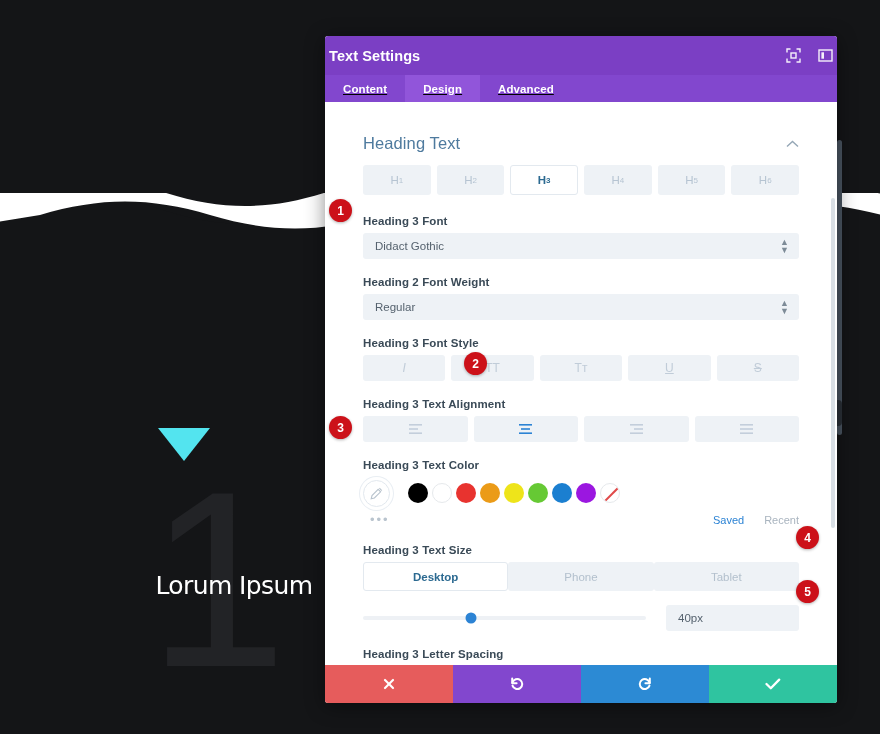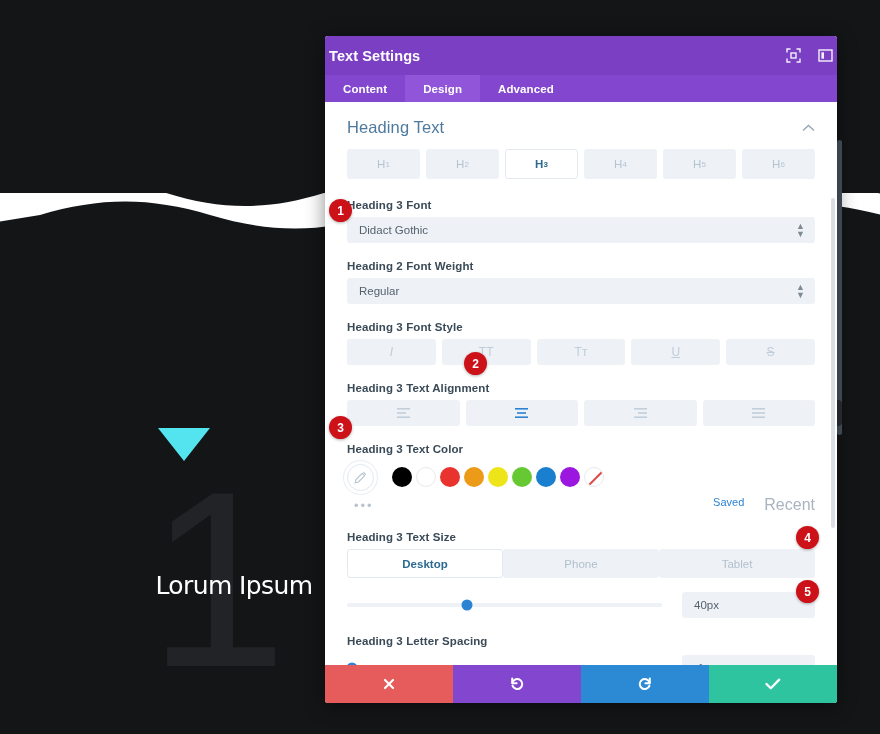--- a/index.html
+++ b/index.html
@@ -62,32 +62,32 @@
     height:39px; background:#7B3FC4;
     display:flex; align-items:center; padding:0 4px;
     flex:0 0 auto;
   }
   .modal-title { color:#fff; font-size:14.5px; font-weight:bold; letter-spacing:.1px; }
   .hdr-icons { margin-left:auto; display:flex; gap:17px; align-items:center; }
   .hdr-ic { width:15px; height:15px; opacity:.92; cursor:pointer; }
   .hdr-ic svg { display:block; }
 
   .tabs {
-    height:27px; background:#8247CE; display:flex; flex:0 0 auto;
+    height:27px; background:#8247CE; display:flex; flex:0 0 auto;text-decoration:underline;
   }
   .tab {
     padding:0 18px; height:27px; display:flex; align-items:center;
     color:#ffffff; font-size:11.5px; font-weight:bold; cursor:pointer;
     letter-spacing:.1px;
   }
   .tab.active { background:#9155DA; }
 
   .modal-body {
     flex:1 1 auto; overflow:hidden; position:relative;
-    background:#ffffff; padding: 0;
+    background:#ffffff; padding: 16px;
   }
 
   .section-head {
     display:flex; align-items:center; padding: 16px 22px 12px 22px;
   }
   .section-title { color:#4e7a9e; font-size:16.5px; font-weight:400; letter-spacing:.1px; }
   .chev { margin-left:auto; color:#8fa3b4; font-size:13px; line-height:1; cursor:pointer;}
 
   .fields { padding: 0 22px; }
 
@@ -142,21 +142,21 @@
     background:#ffffff; border:1px solid #e6e9ec; position:relative; overflow:hidden;
   }
   .sw.none:after {
     content:""; position:absolute; left:-2px; top:8.5px; width:26px; height:2px;
     background:#e04a4a; transform:rotate(-45deg);
   }
   .colorfoot { display:flex; align-items:center; margin-top:3px; }
   .dots { color:#b9c4ce; font-size:13px; letter-spacing:2px; margin-left:7px; }
   .colorfoot .tail { margin-left:auto; display:flex; gap:20px; }
   .tab-saved { color:#2c83d4; font-size:11px; cursor:pointer; }
-  .tab-recent { color:#a9b4bf; font-size:16px; cursor:pointer; }
+  .tab-recent { color:#a9b4bf; font-size:11px; cursor:pointer; }
 
   
   .devrow { display:flex; }
   .dev {
     flex:1; height:29px; background:#eef2f6; border-radius:3px;
     display:flex; align-items:center; justify-content:center;
     color:#b3c0cd; font-size:11.5px; cursor:pointer; border:1px solid transparent;
   }
   .dev.active { background:#fff; color:#2c6a91; font-weight:bold; border:1px solid #e3e9ef; }
 

